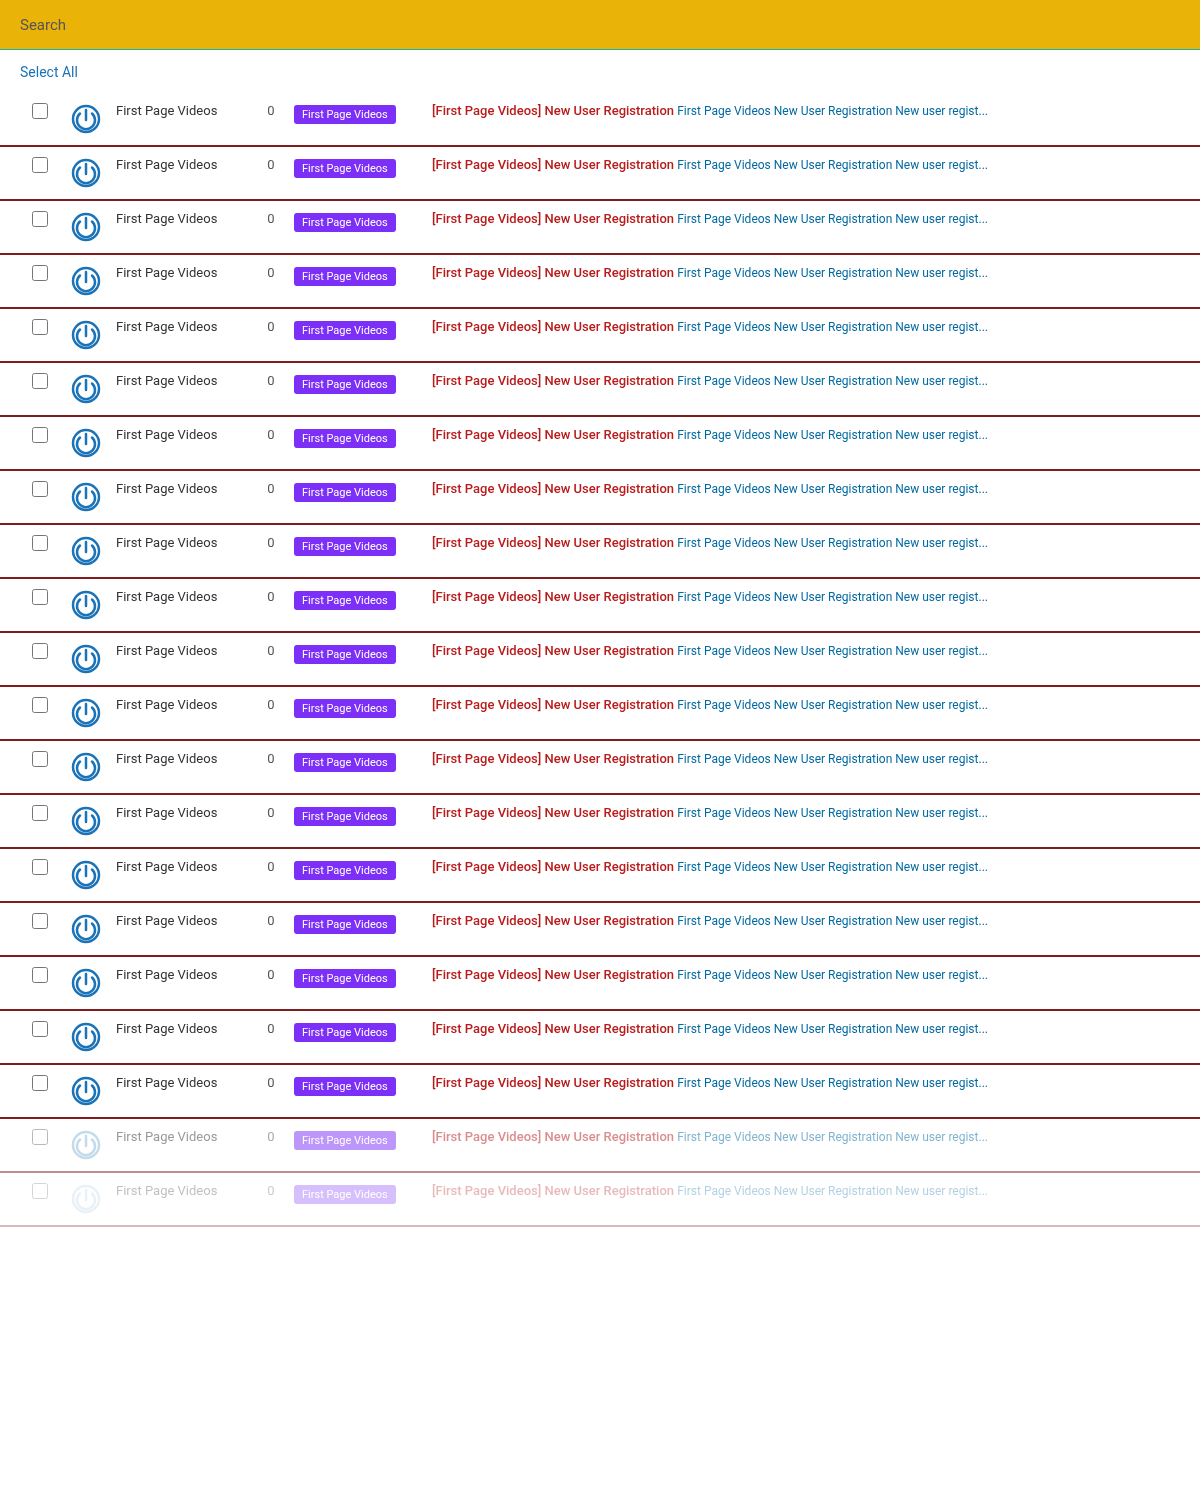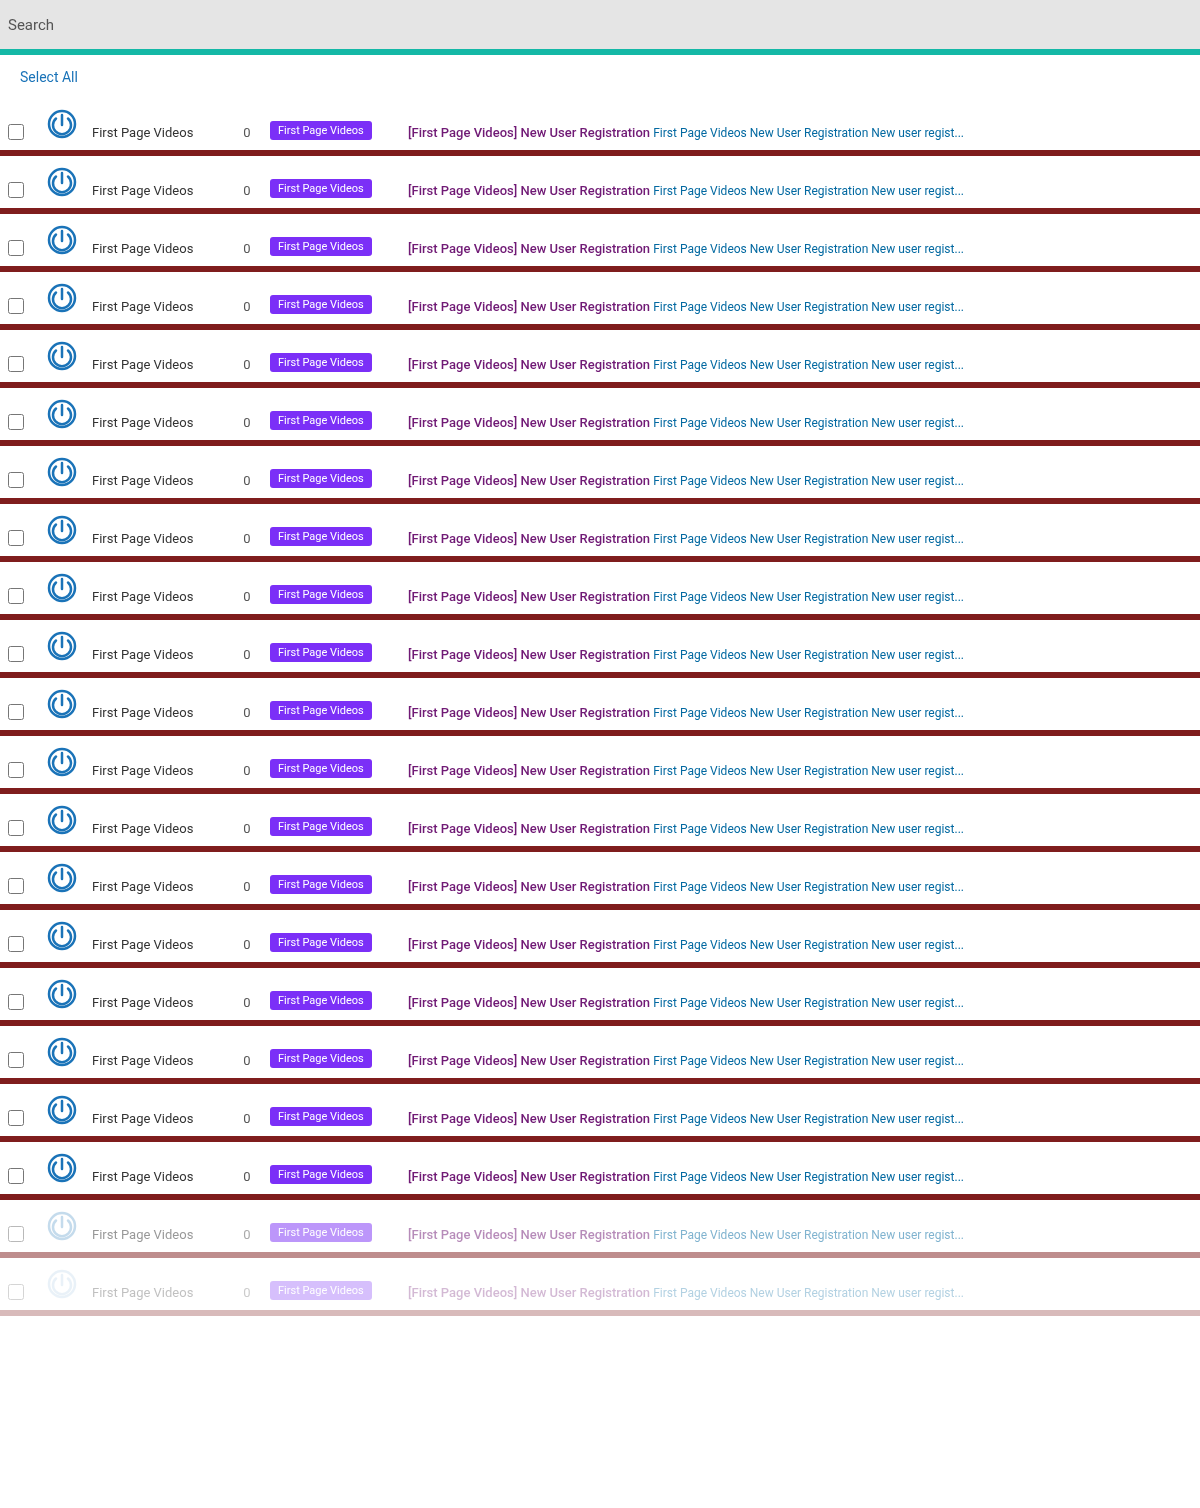--- a/index.html
+++ b/index.html
@@ -10,23 +10,23 @@
 
     body {
       font-family: -apple-system, BlinkMacSystemFont, 'Segoe UI', Roboto, sans-serif;
       background: #fff;
       color: #333;
       width: 1200px;
       min-height: 1508px;
     }
 
     .search-bar {
-      border-bottom: 6px solid #14b8a6;
-      padding: 15px 8px;
-      background: #e5e5e5;
+      border-bottom: 1px solid #14b8a6;
+      padding: 15px 20px;
+      background: #eab308;
     }
 
     .search-label {
       font-size: 15px;
       color: #555;
       font-weight: 400;
     }
 
     .select-all-bar {
       padding: 12px 20px;
@@ -39,23 +39,23 @@
       text-decoration: none;
       cursor: pointer;
     }
 
     .list-container {
       width: 100%;
     }
 
     .list-row {
       display: flex;
-      align-items: flex-end;
-      padding: 10px 8px;
-      border-bottom: 6px solid #7f1d1d;
+      align-items: flex-start;
+      padding: 10px 32px;
+      border-bottom: 2px solid #7f1d1d;
       min-height: 50px;
       background: #fff;
     }
 
     .list-row.faded {
       opacity: 0.5;
     }
 
     .list-row.very-faded {
       opacity: 0.3;
@@ -125,21 +125,21 @@
       flex: 1;
       font-size: 13px;
       color: #333;
       overflow: hidden;
       white-space: nowrap;
       text-overflow: ellipsis;
     }
 
     .description-cell .title-part {
       font-weight: 500;
-      color: #701a75;
+      color: #b91c1c;
     }
 
     .description-cell .body-part {
       color: #0369a1;
       font-size: 12px;
     }
   </style>
 </head>
 <body>
 

